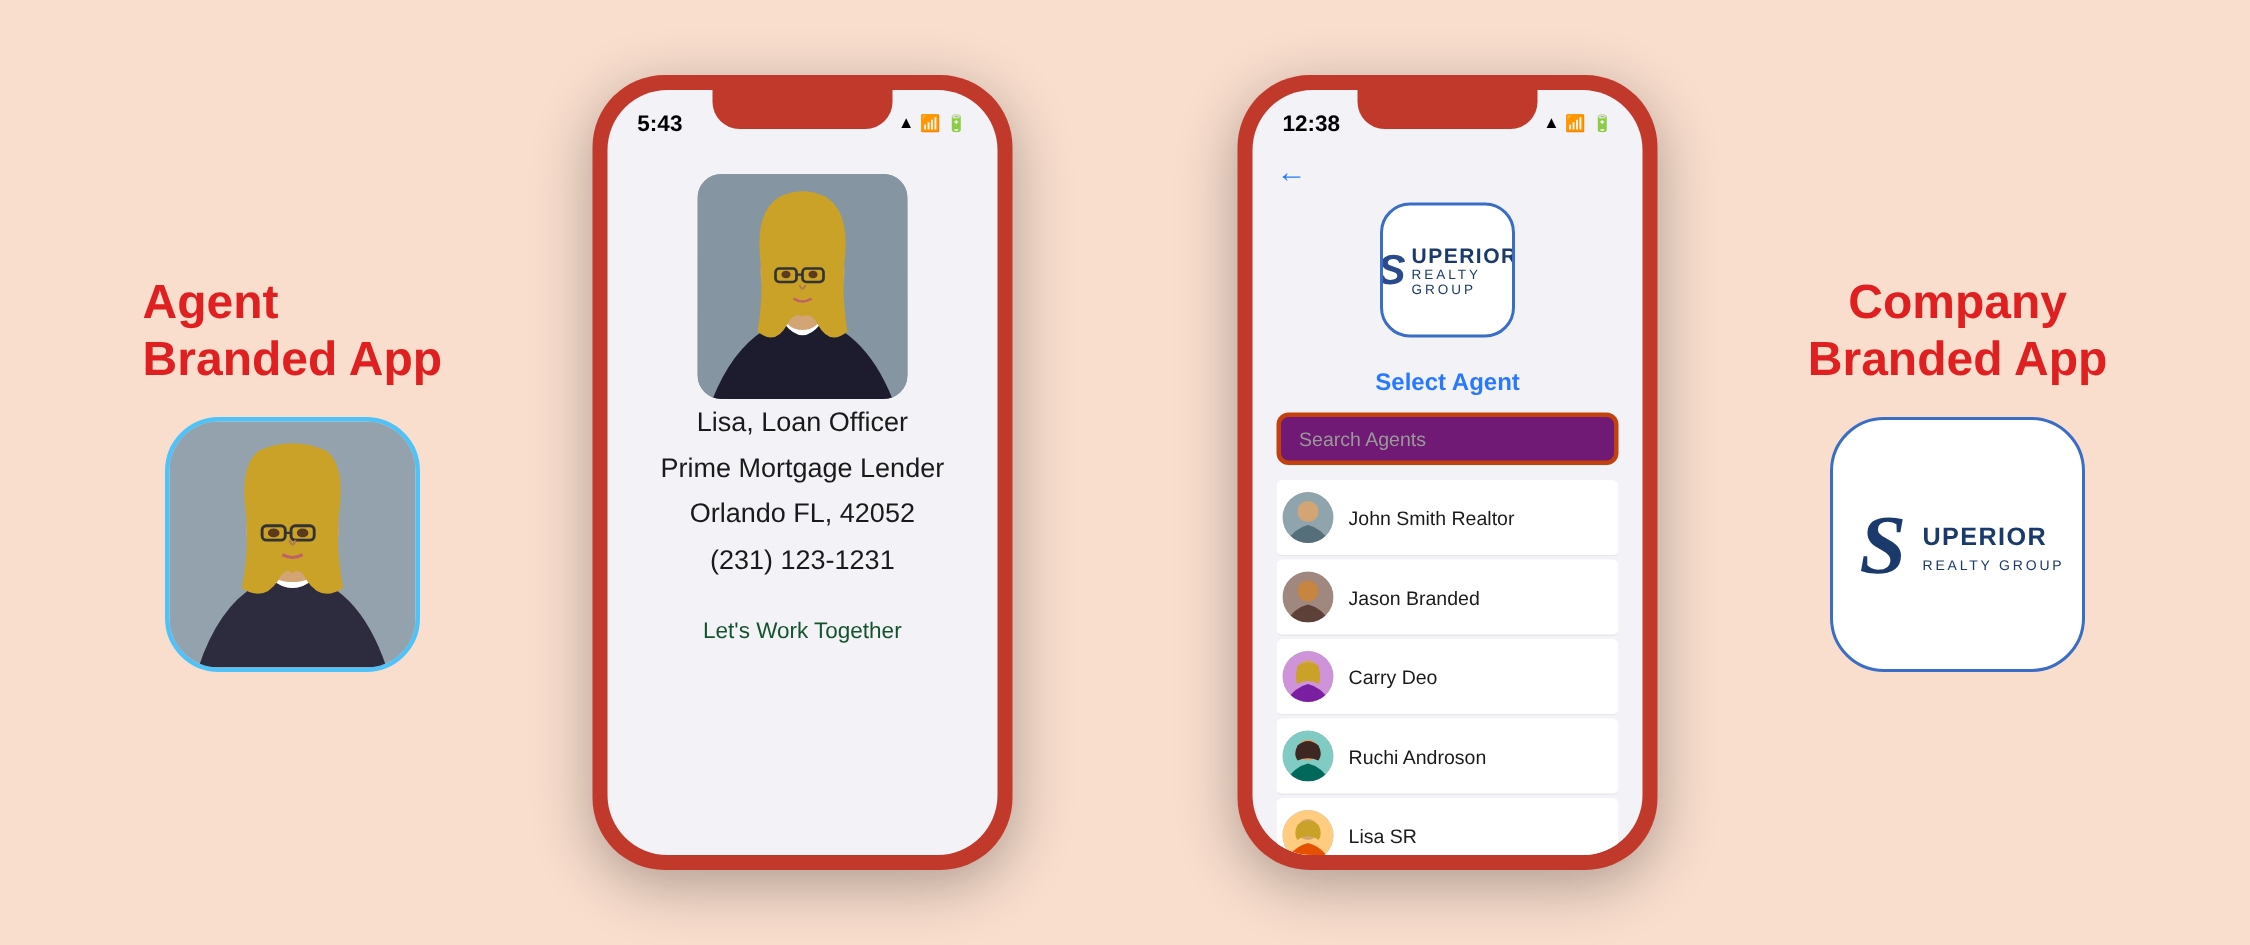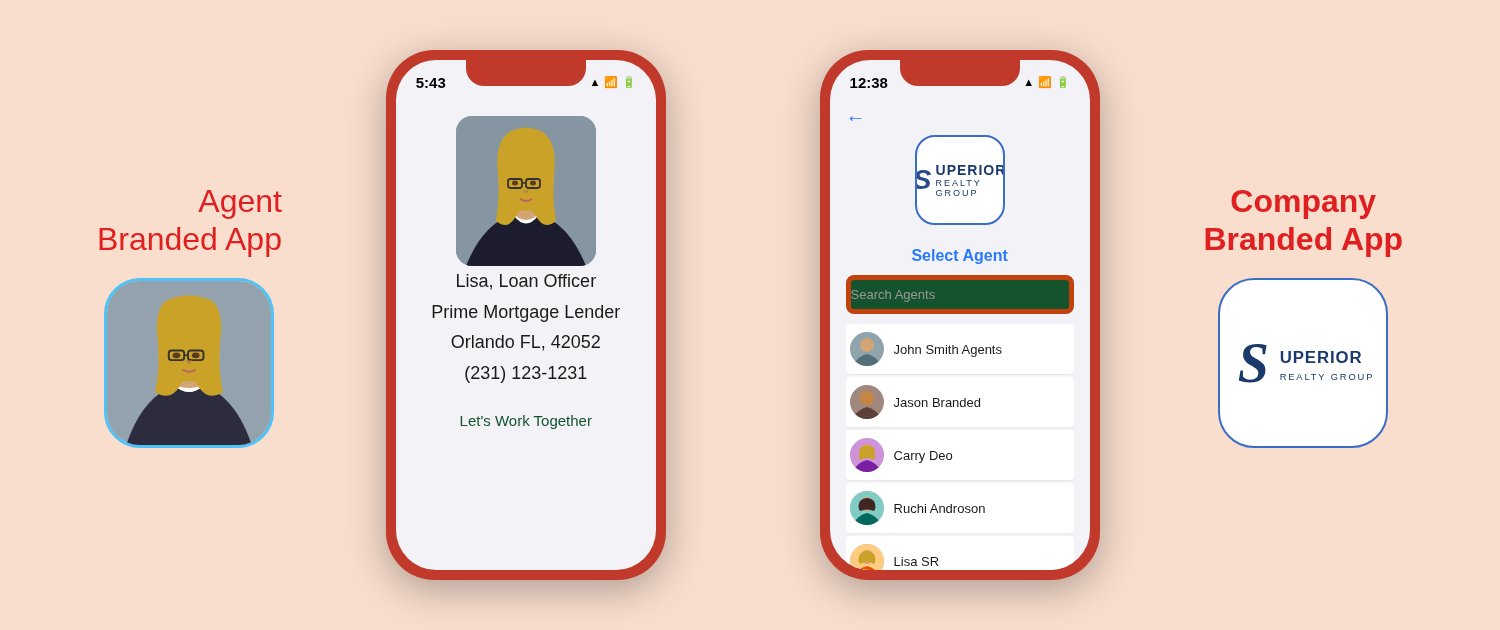--- a/index.html
+++ b/index.html
@@ -29,22 +29,22 @@
       display: flex;
       flex-direction: column;
       align-items: center;
       position: relative;
       margin-right: -30px;
     }
 
     .agent-label {
       color: #e02020;
       font-size: 32px;
-      font-weight: 400;
-      text-align: right;
+      font-weight: 700;
+      text-align: left;
       line-height: 1.2;
       margin-bottom: 20px;
     }
 
     .agent-avatar-icon {
       width: 170px;
       height: 170px;
       border-radius: 36px;
       border: 3px solid #4fc3f7;
       overflow: hidden;
@@ -169,26 +169,26 @@
     .select-agent-title {
       text-align: center;
       color: #2979ff;
       font-size: 16px;
       font-weight: 600;
       margin-bottom: 10px;
       margin-top: 12px;
     }
 
     .search-box {
-      border: 5px solid #c2410c;
+      border: 3px solid #c2410c;
       border-radius: 8px;
-      padding: 7px 0;
+      padding: 7px 12px;
       font-size: 13px;
       color: #999;
-      background: #14532d;
+      background: #701a75;
       margin-bottom: 10px;
     }
 
     .agent-list {
       flex: 1;
       overflow: hidden;
     }
 
     .agent-list-item {
       display: flex;
@@ -428,21 +428,21 @@
         <div class="agent-list">
 
           <div class="agent-list-item">
             <div class="agent-list-avatar">
               <svg viewBox="0 0 34 34" xmlns="http://www.w3.org/2000/svg">
                 <circle cx="17" cy="17" r="17" fill="#90a4ae"></circle>
                 <circle cx="17" cy="13" r="7" fill="#d4a574"></circle>
                 <path d="M2 34 Q8 24 17 22 Q26 24 32 34 Z" fill="#546e7a"></path>
               </svg>
             </div>
-            <span class="agent-list-name">John Smith Agents</span>
+            <span class="agent-list-name">John Smith Realtor</span>
           </div>
 
           <div class="agent-list-item">
             <div class="agent-list-avatar">
               <svg viewBox="0 0 34 34" xmlns="http://www.w3.org/2000/svg">
                 <circle cx="17" cy="17" r="17" fill="#a1887f"></circle>
                 <circle cx="17" cy="13" r="7" fill="#c68642"></circle>
                 <path d="M2 34 Q8 24 17 22 Q26 24 32 34 Z" fill="#5d4037"></path>
               </svg>
             </div>

